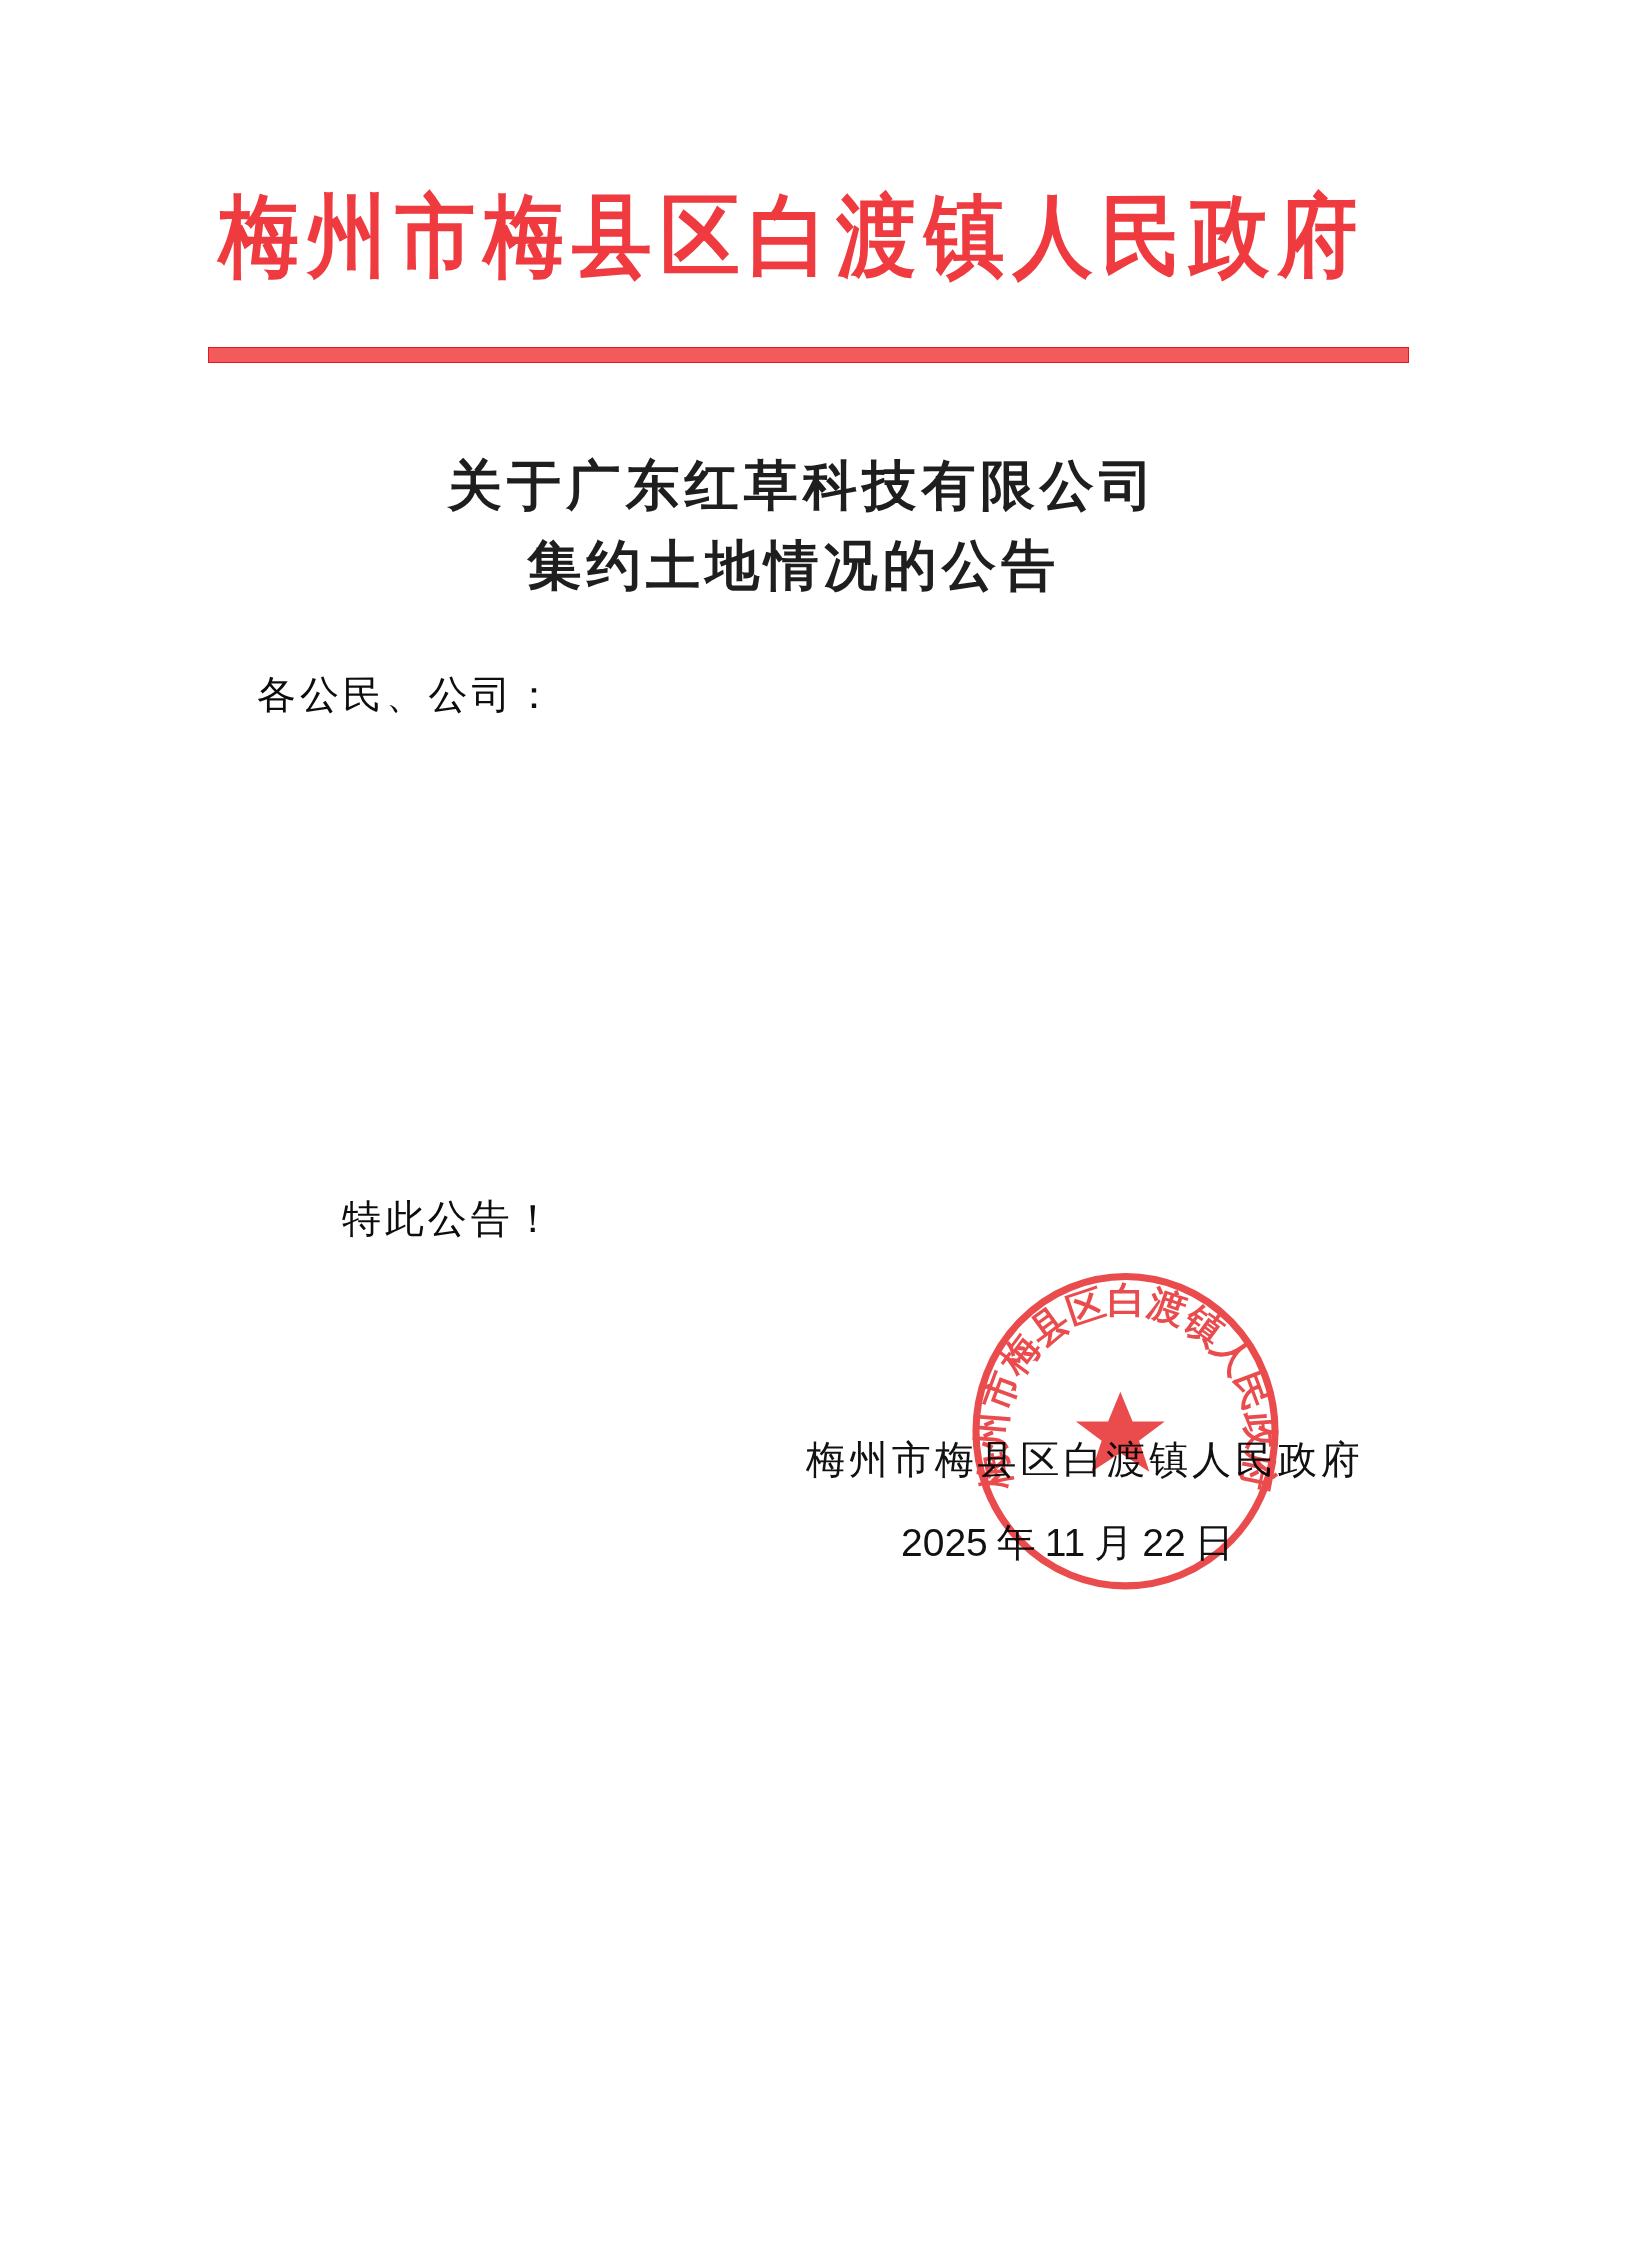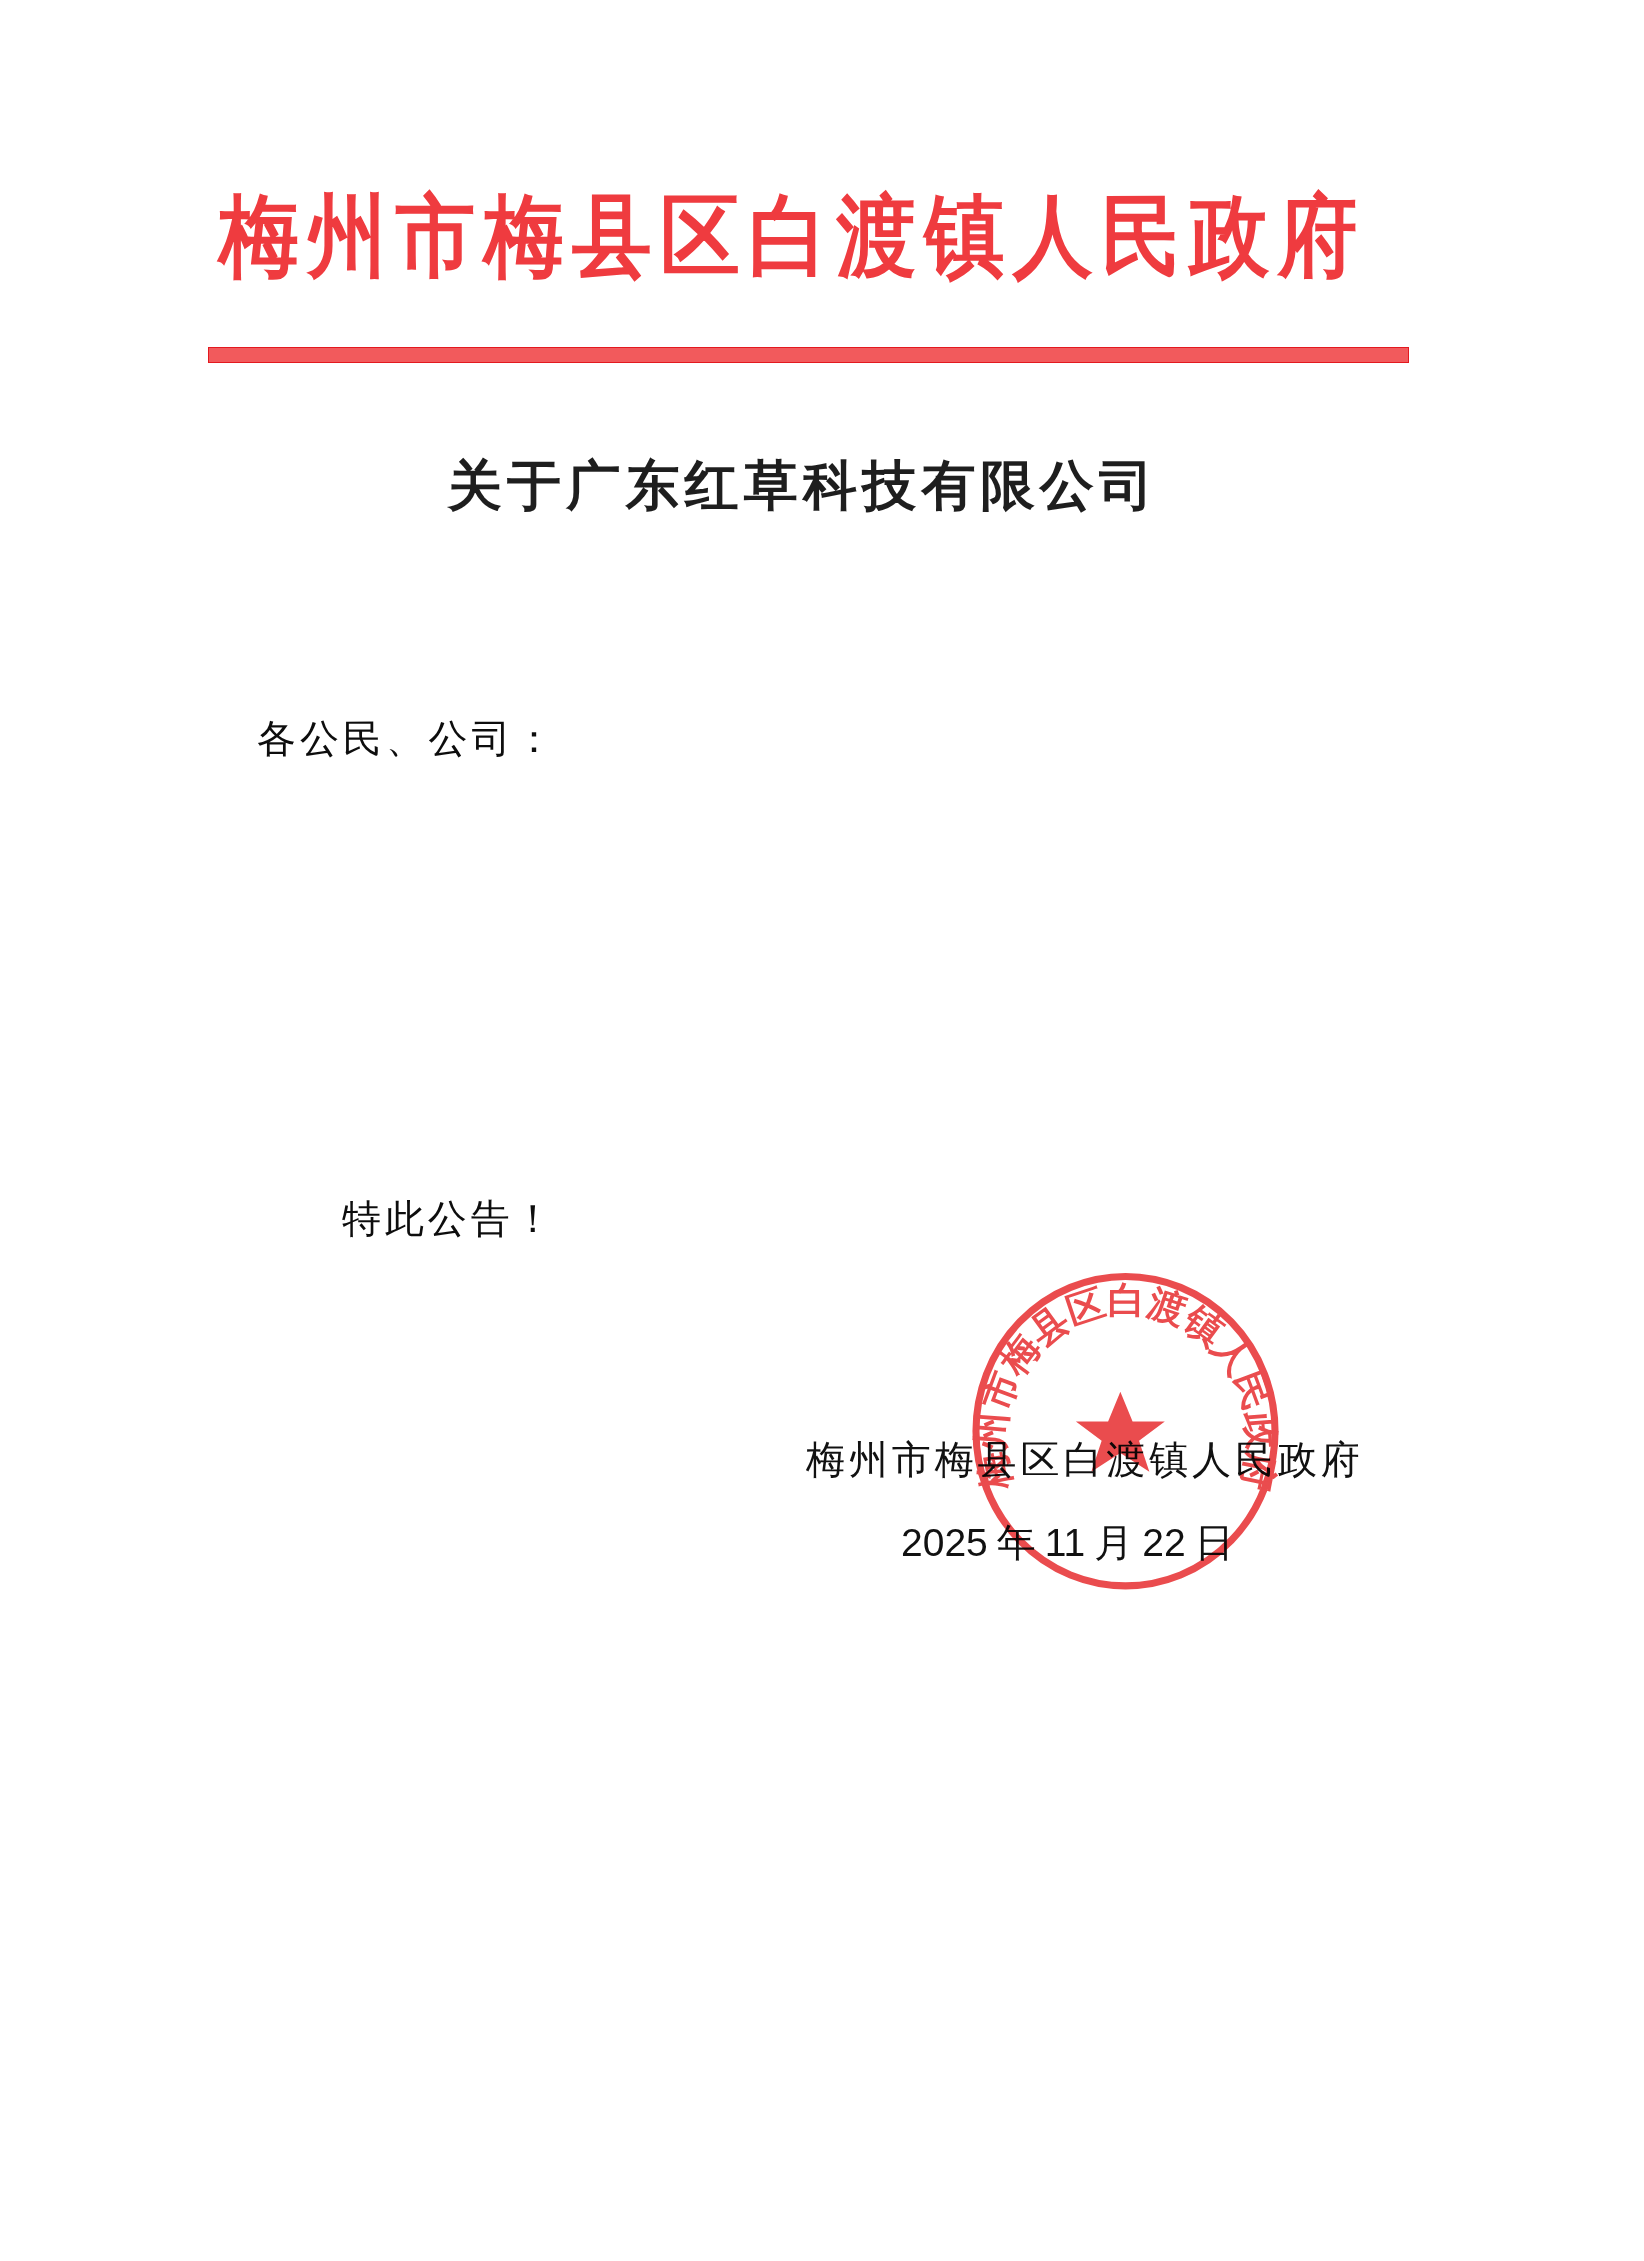--- a/index.html
+++ b/index.html
@@ -71,21 +71,21 @@
     .body-text {
       position: absolute;
       left: 257px;
       width: 1109px;
       font-family: "DejaVu Serif", "Liberation Serif", serif;
       color: #0d0d0d;
       font-size: 39px;
       letter-spacing: 3.9px;
       line-height: 81px;
     }
-    .greeting { top: 698px; }
+    .greeting { top: 654px; }
     .paragraph {
       top: 772px;
       text-indent: 85px;
       text-align: justify;
       text-align-last: left;
     }
     .closing { top: 1178px; text-indent: 85px; font-family: Liberation Serif, serif; }
     
     .signature {
       position: absolute;
@@ -143,20 +143,21 @@
       <span>镇</span>
       <span>人</span>
       <span>民</span>
       <span>政</span>
       <span>府</span>
     </div>
 
   <div class="red-rule"></div>
 
   <div class="heading l1">关于广东红草科技有限公司</div>
+  <div class="heading l2">集约土地情况的公告</div>
 
   <div class="body-text greeting">各公民、公司：</div>
   <div class="body-text closing">特此公告！</div>
 
   <div class="signature">梅州市梅县区白渡镇人民政府</div>
 
   <div class="date">
     <span class="num">2025</span><span class="unit">年</span><span class="num">11</span><span class="unit">月</span><span class="num">22</span><span class="unit">日</span>
   </div>
 

